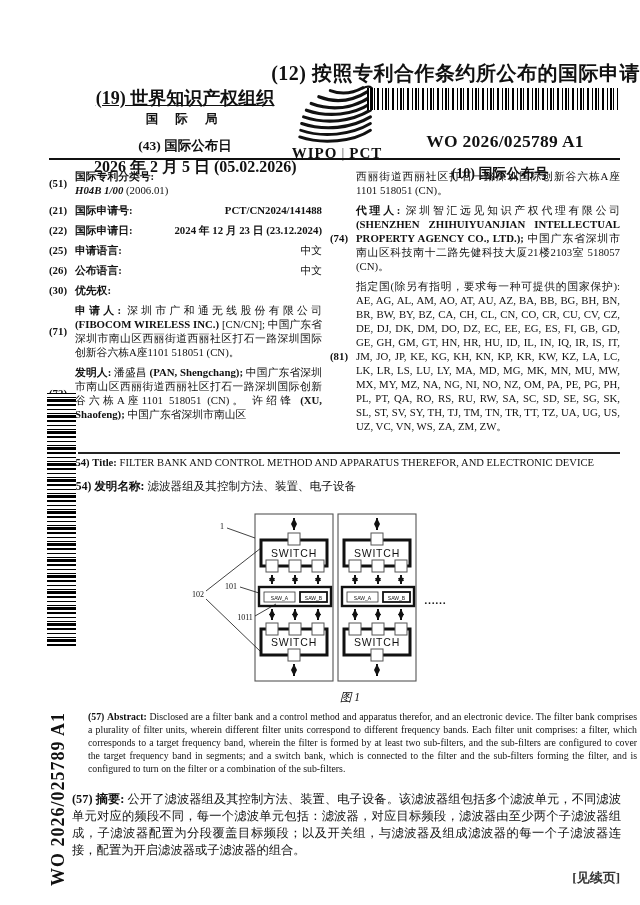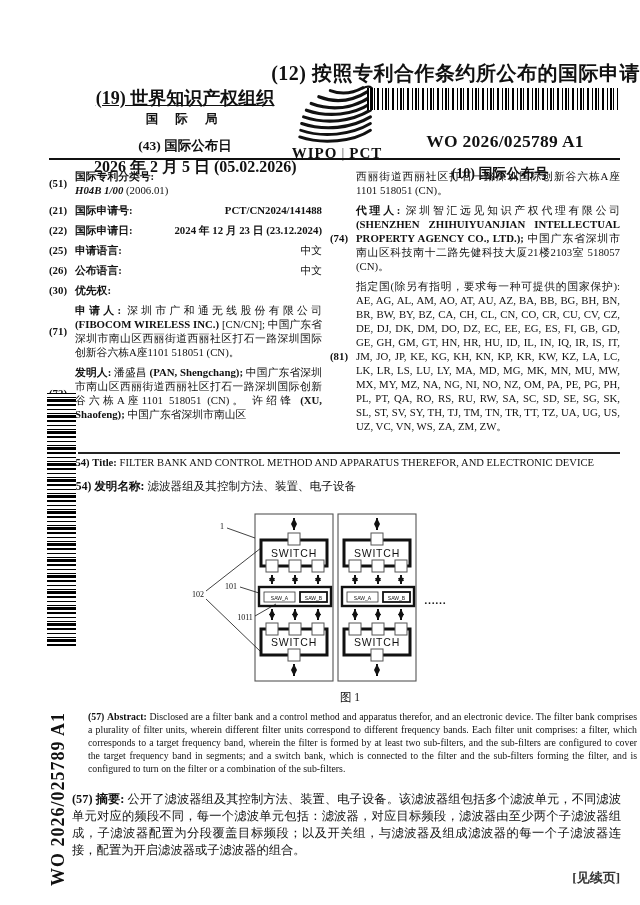--- a/index.html
+++ b/index.html
@@ -36,21 +36,21 @@
   .entry .bd { flex:1; text-align:justify; }
   .kv { display:flex; justify-content:space-between; text-align:left; }
   .prline { display:flex; justify-content:space-between; }
   .ipc-class { font-weight:bold; font-style:italic; }
 
   .title-en { position:absolute; left:72px; top:457px; width:548px; font-size:10.6px; white-space:nowrap; }
   .title-zh { position:absolute; left:72px; top:479px; width:548px; font-size:11.6px; }
   .bold { font-weight:bold; }
 
   .figure { position:absolute; left:185px; top:512px; width:265px; height:174px; }
-  .fig-caption { position:absolute; left:255px; top:690px; width:190px; text-align:center; font-size:11.5px; }
+  .fig-caption { position:absolute; left:255px; top:690px; width:190px; text-align:center; font-size:11.5px;font-style:italic; }
   .unit { fill:none; stroke:#555; stroke-width:1.1; }
   .sw   { fill:#fff; stroke:#111; stroke-width:3; }
   .flt  { fill:#fff; stroke:#111; stroke-width:2.4; }
   .port { fill:#fff; stroke:#555; stroke-width:1; }
   .sawa { fill:#fff; stroke:#333; stroke-width:0.8; }
   .sawb { fill:#fff; stroke:#111; stroke-width:1.8; }
   .swt  { font-family:"Liberation Sans",sans-serif; font-size:10.5px; letter-spacing:0.8px; text-anchor:middle; fill:#111; }
   .sawt { font-family:"Liberation Sans",sans-serif; font-size:5px; text-anchor:middle; fill:#111; }
   .ref  { font-family:"Liberation Serif",serif; font-size:8px; text-anchor:middle; fill:#111; }
   .dots { font-family:"Liberation Serif",serif; font-size:11px; font-weight:bold; fill:#111; }

